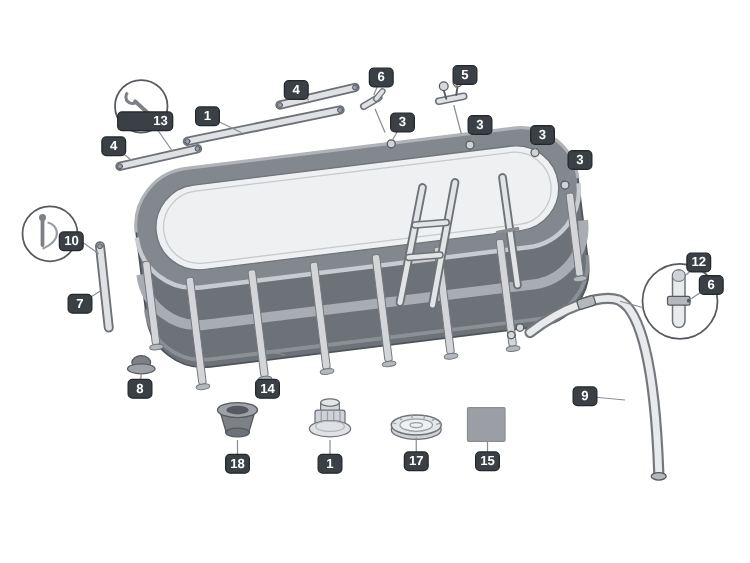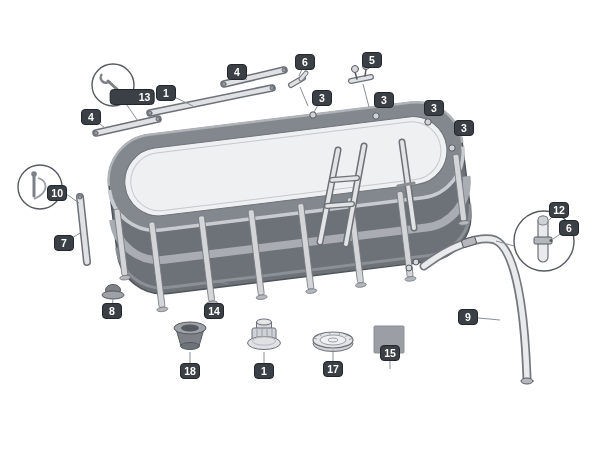--- a/index.html
+++ b/index.html
@@ -227,34 +227,34 @@
         <line x1="468" y1="317" x2="500" y2="320"></line>
         <line x1="190" y1="371" x2="190" y2="352"></line>
         <line x1="264" y1="371" x2="264" y2="352"></line>
         <line x1="333" y1="369" x2="333" y2="350"></line>
         <line x1="390" y1="369" x2="390" y2="353"></line>
       </g>
   </svg>
 
   <div id="badges">
       <div class="badge" style="left: 91px; top: 117px;">4</div>
-      <div class="badge" style="left: 132px; top: 97px; padding-left: 28px;">13</div>
+      <div class="badge" style="left: 116px; top: 97px; padding-left: 28px;">13</div>
       <div class="badge" style="left: 166px; top: 93px;">1</div>
       <div class="badge" style="left: 237px; top: 72px;">4</div>
       <div class="badge" style="left: 305px; top: 62px;">6</div>
       <div class="badge" style="left: 322px; top: 98px;">3</div>
       <div class="badge" style="left: 372px; top: 60px;">5</div>
       <div class="badge" style="left: 384px; top: 100px;">3</div>
       <div class="badge" style="left: 434px; top: 108px;">3</div>
       <div class="badge" style="left: 464px; top: 128px;">3</div>
       <div class="badge" style="left: 57px; top: 193px; text-align: right;">10</div>
       <div class="badge" style="left: 64px; top: 243px;">7</div>
       <div class="badge" style="left: 112px; top: 311px;">8</div>
       <div class="badge" style="left: 214px; top: 281px; margin-top: 30px;">14</div>
       <div class="badge" style="left: 559px; top: 210px;">12</div>
       <div class="badge" style="left: 569px; top: 228px;">6</div>
       <div class="badge" style="left: 468px; top: 317px;">9</div>
       <div class="badge" style="left: 190px; top: 371px;">18</div>
       <div class="badge" style="left: 264px; top: 371px;">1</div>
       <div class="badge" style="left: 333px; top: 369px;">17</div>
-      <div class="badge" style="left: 390px; top: 353px;">15</div>
+      <div class="badge" style="left: 390px; top: 369px;">15</div>
     </div>
 </div>
 
 </body></html>

